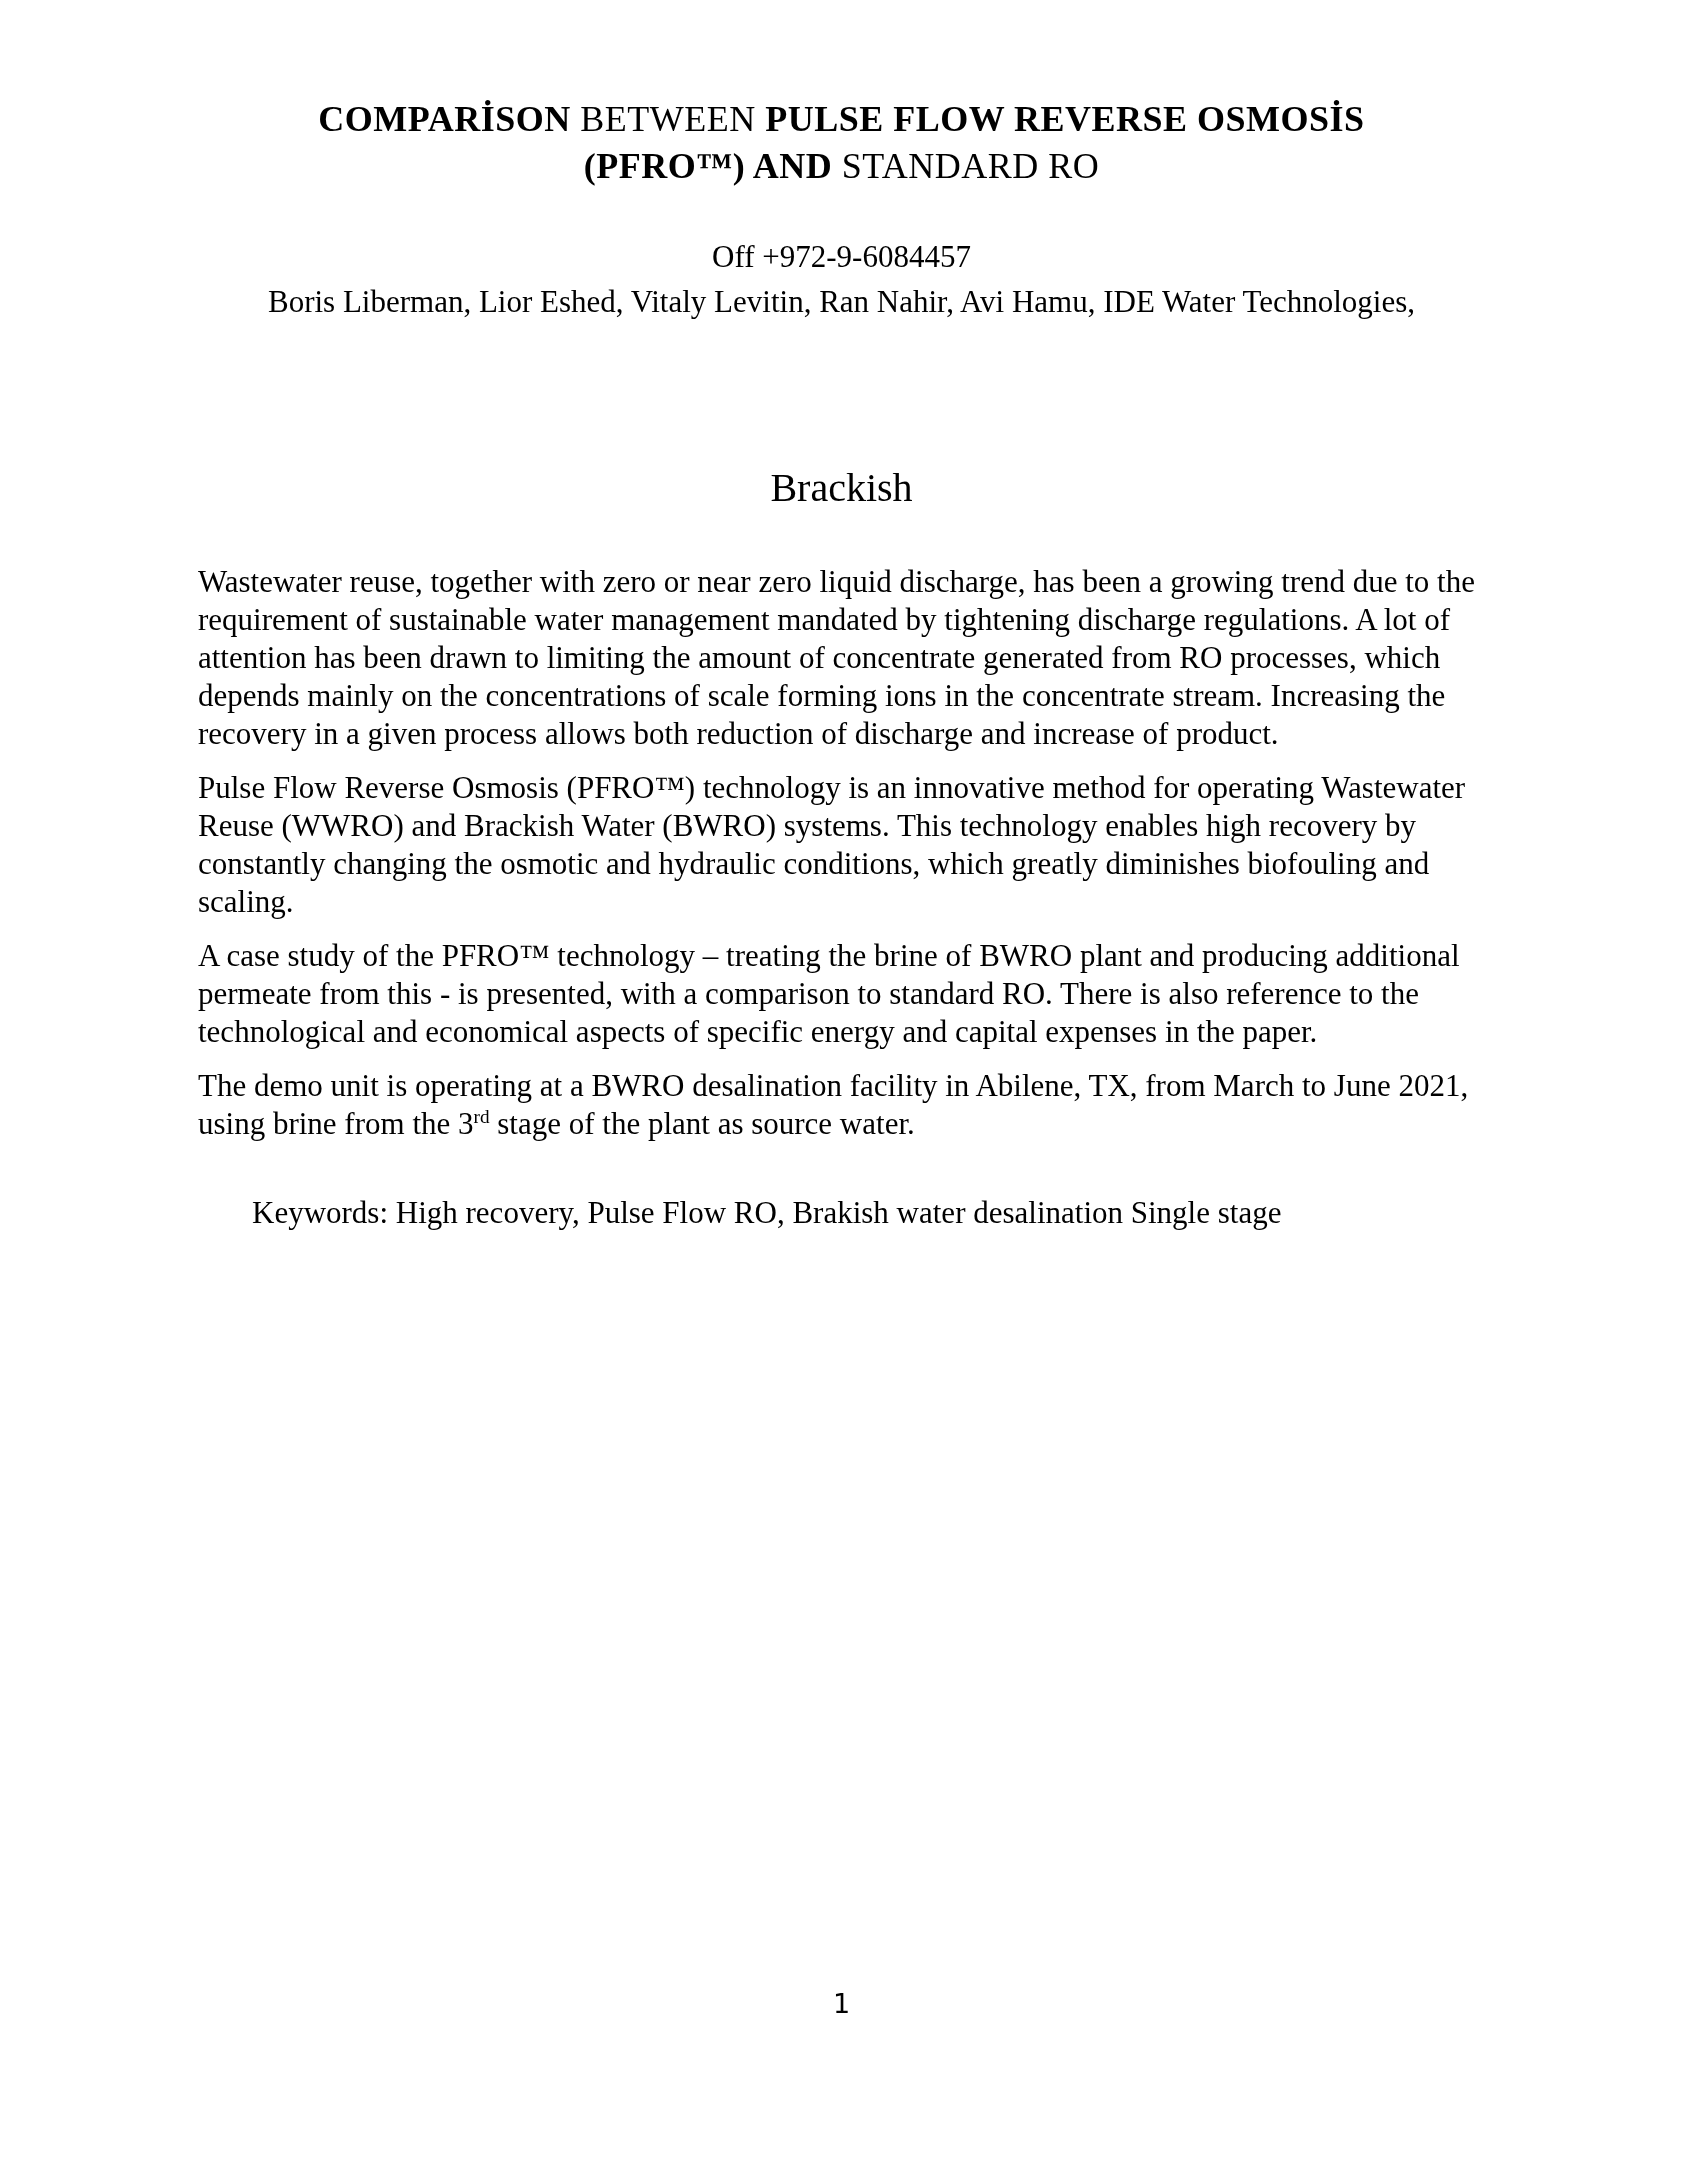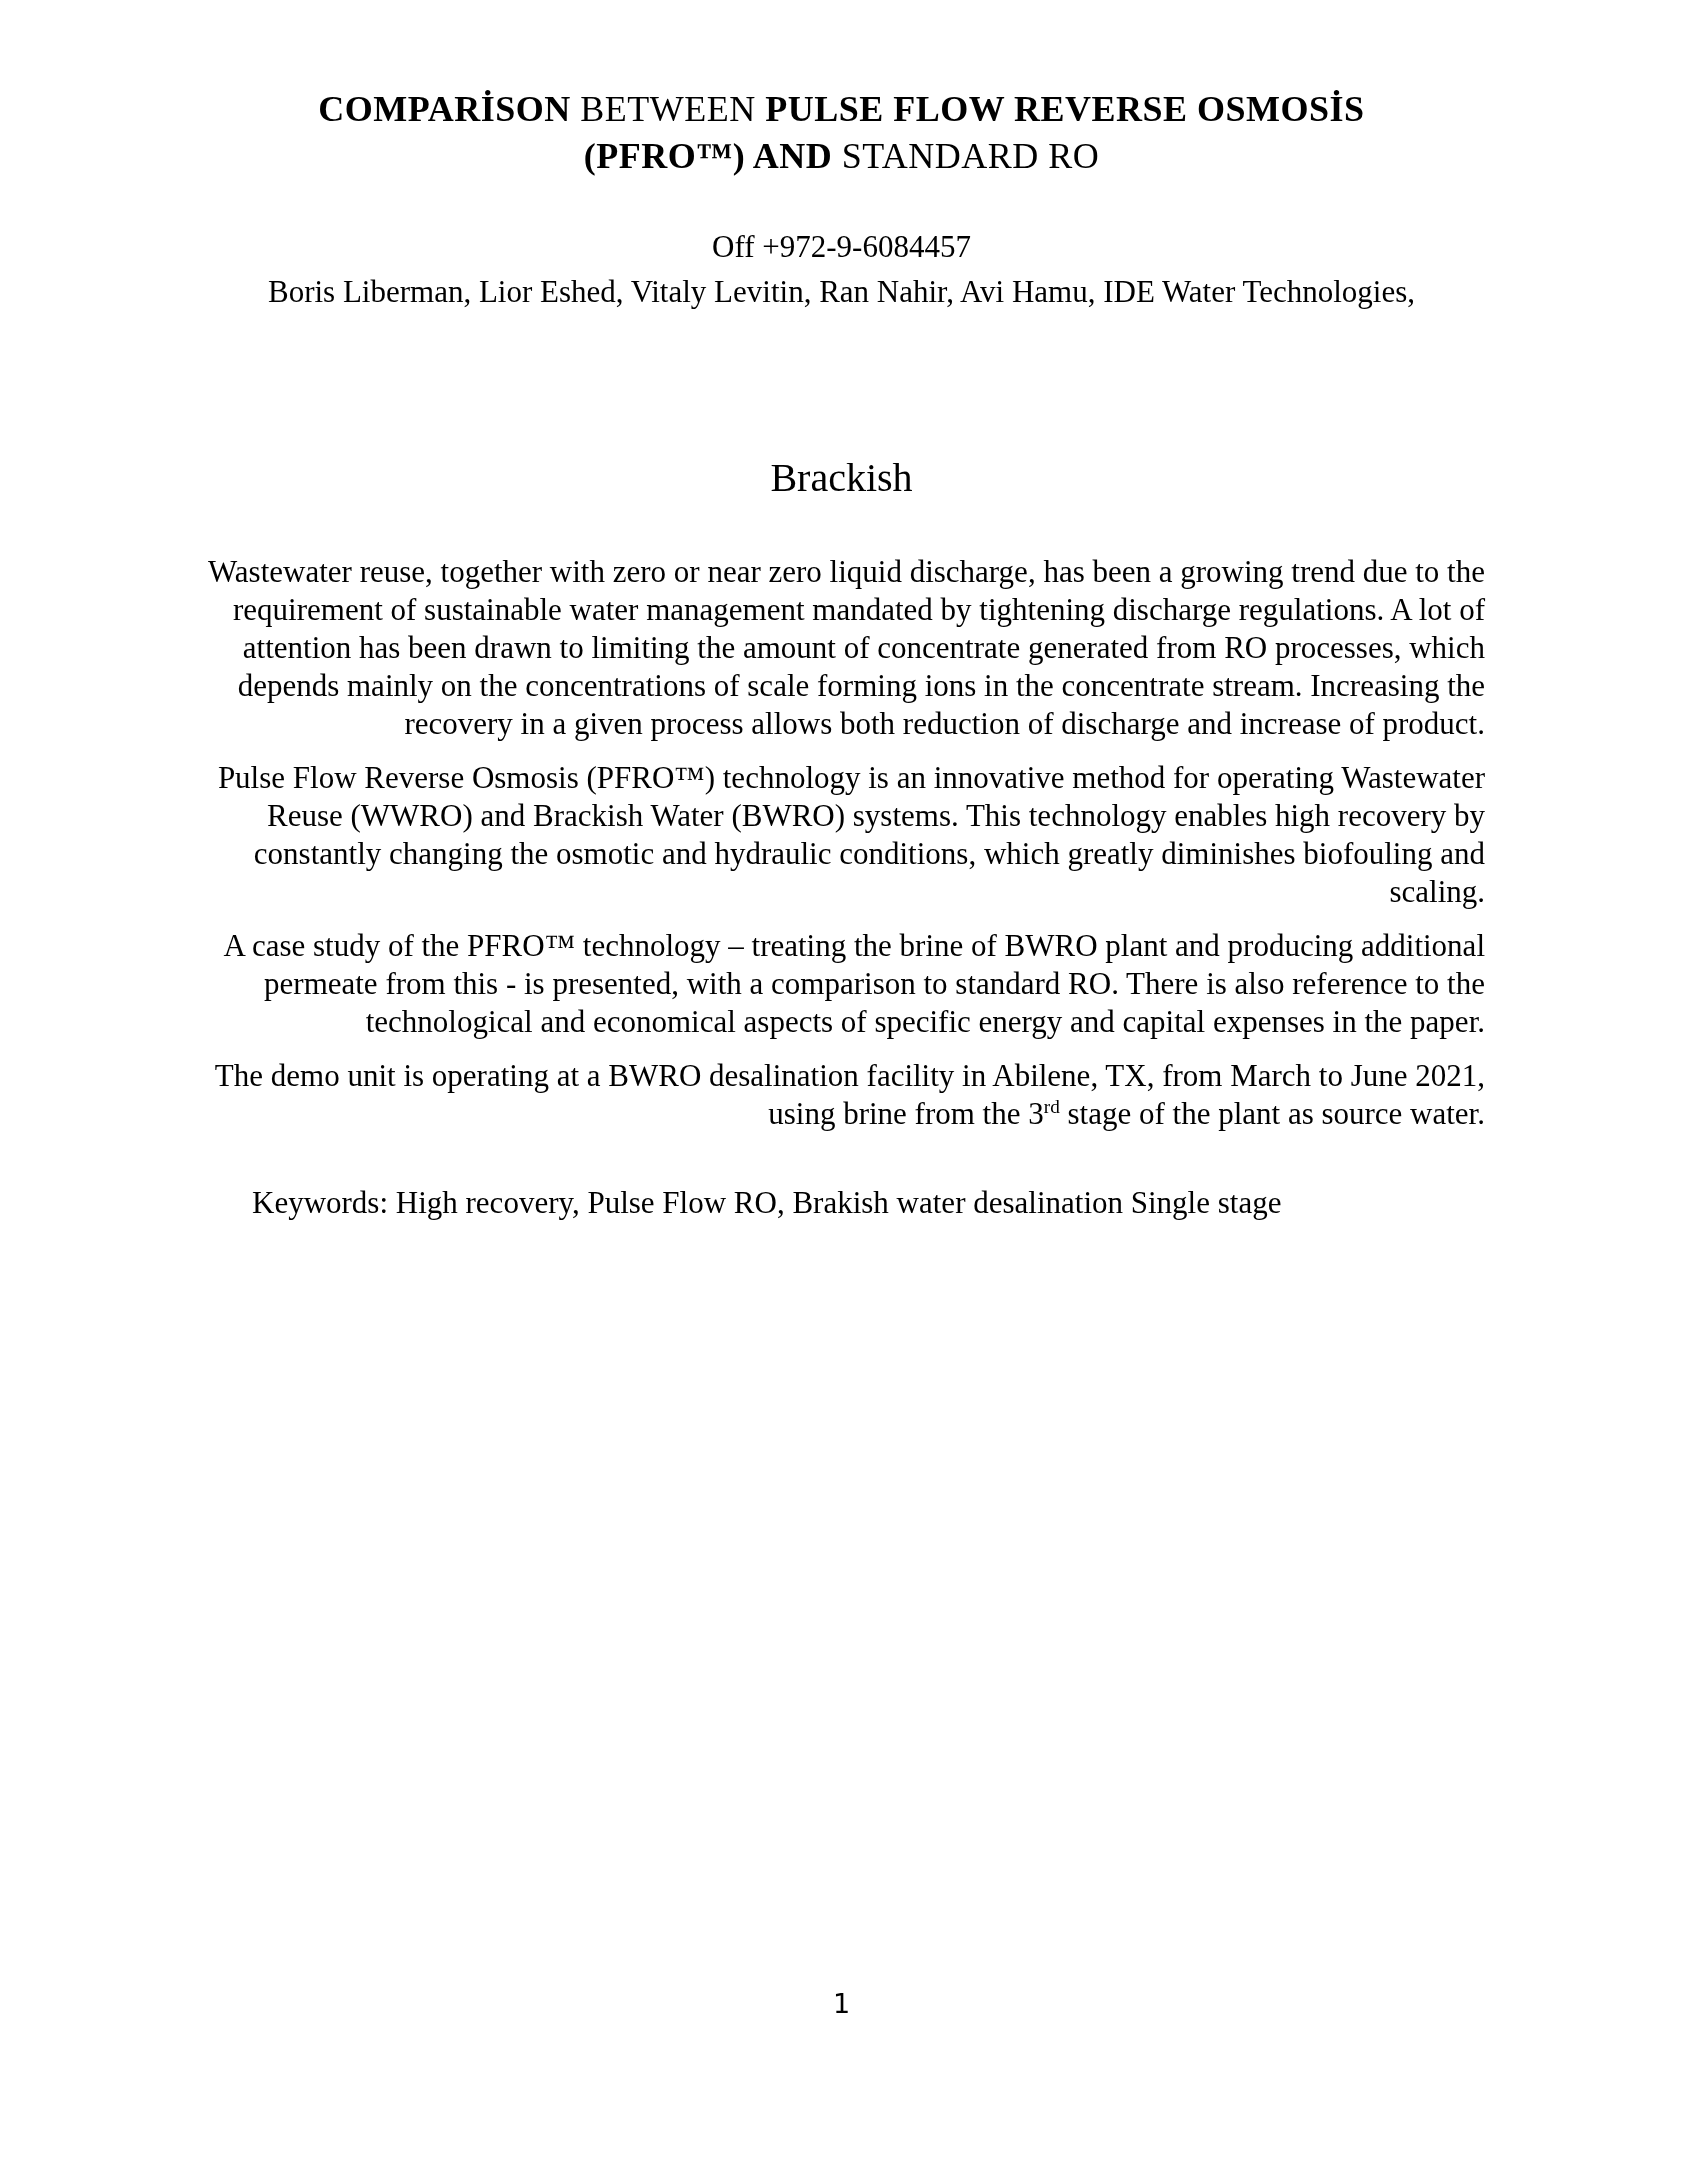--- a/index.html
+++ b/index.html
@@ -13,21 +13,21 @@
     height: 2178px;
     margin: 0 auto;
     background: #ffffff;
     color: #000000;
     font-family: "Liberation Serif", serif;
     box-sizing: border-box;
     padding: 0 198px;
     overflow: hidden;
   }
   .title {
-    margin: 2px;
+    margin: 12px;
     padding-top: 84px;
     text-align: center;
     font-size: 36px;
     line-height: 47px;
     font-weight: normal;
     letter-spacing: 0.5px;
   }
   .title .b { font-weight: bold; }
   .byline {
     margin-top: 44px;
@@ -41,21 +41,21 @@
     text-align: center;
     font-size: 40px;
     line-height: 50px;
     font-weight: normal;
   }
   .para {
     margin: 0;
     margin-top: 16px;
     font-size: 31px;
     line-height: 38px;
-    text-align: right;
+    text-align: left;
   }
   .para.first {
     margin-top: 50px;
   }
   .keywords {
     margin: 4px;
     margin-top: 51px;
     padding-left: 50px;
     font-size: 31px;
     line-height: 38px;

